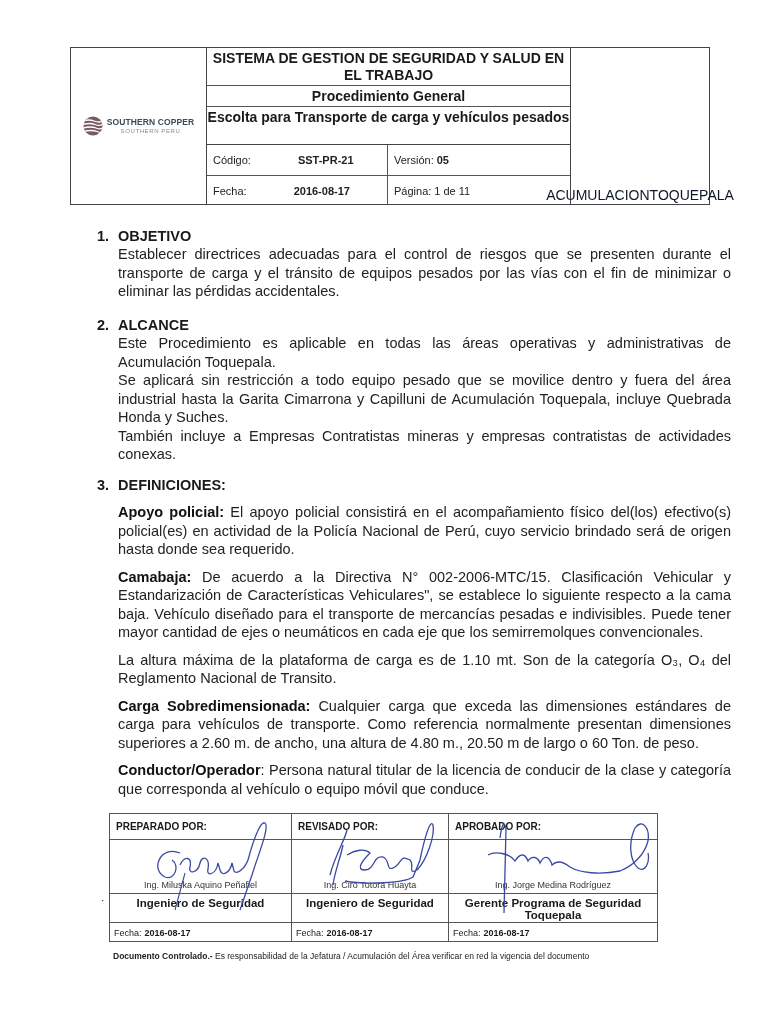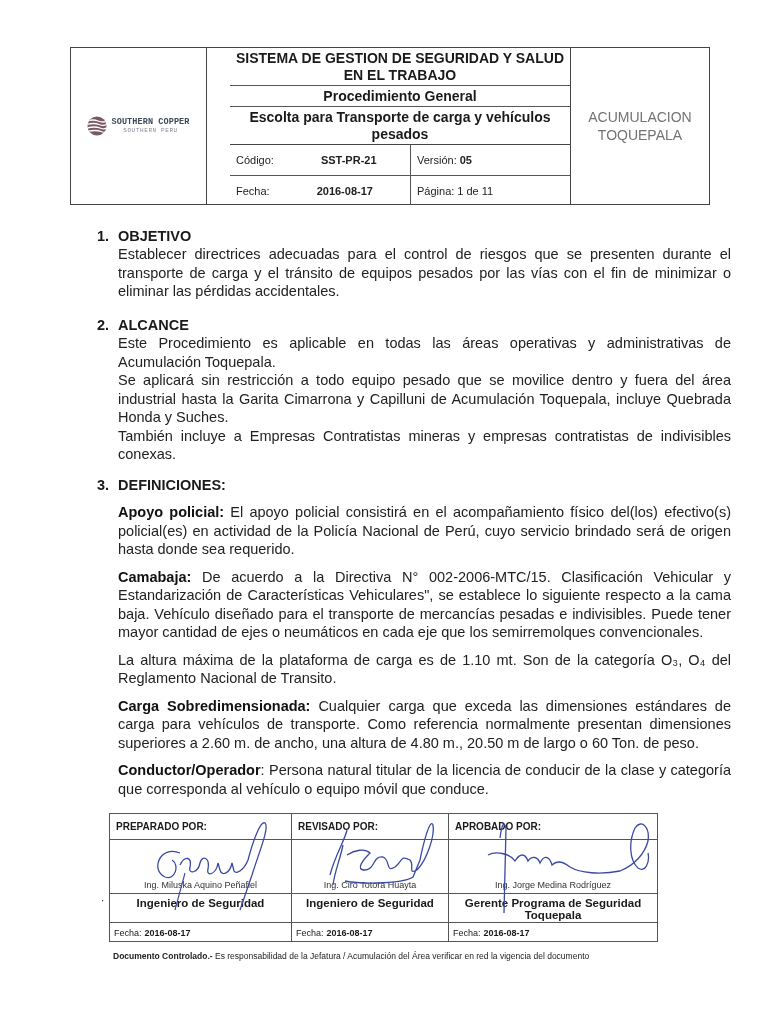--- a/index.html
+++ b/index.html
@@ -10,35 +10,35 @@
   
   .hdr {
     position: absolute; left: 70px; top: 47px; width: 640px; height: 158px;
     border: 1.5px solid #444; box-sizing: border-box;
   }
   .hdr .logo-cell {
     position: absolute; left: 0; top: 0; width: 136px; height: 100%;
     border-right: 1.5px solid #444; box-sizing: border-box;
     display: flex; align-items: center; justify-content: center;
   }
-  .logo { display: flex; align-items: center; gap: 4px; font-family: Liberation Mono, monospace; }
+  .logo { display: flex; align-items: center; gap: 4px; }
   .logo-mark { width: 20px; height: 20px; }
   .logo-text { line-height: 1; }
   .logo-text .l1 { font-size: 8.5px; font-weight: bold; color: #3c4a5a; letter-spacing: 0.1px; }
   .logo-text .l2 { font-size: 6px; color: #8a8a98; letter-spacing: 0.6px; margin-top: 1px; text-align: center; }
   .hdr .mid {
     position: absolute; left: 136px; top: 0; width: 364px; height: 100%;
     border-right: 1.5px solid #444; box-sizing: border-box;
   }
   .hdr .right {
     position: absolute; left: 500px; top: 0; right: 0; height: 100%;
-    display: flex; flex-direction: column; align-items: center; justify-content: center;
-    font-size: 14px; color: #737373; line-height: 18px; text-align: center;
-  }
-  .row { position: absolute; left: 0; right: 0; box-sizing: border-box; border-bottom: 1px solid #555; margin-left: 23px; }
+    display: flex; flex-direction: row; align-items: flex-end; justify-content: center;
+    font-size: 14px; color: #0f172a; line-height: 18px; text-align: center;
+  }
+  .row { position: absolute; left: 0; right: 0; box-sizing: border-box; border-bottom: 1px solid #555; }
   .row.r1 { top: 0; height: 38px; text-align: center; font-weight: bold; font-size: 14px; line-height: 17px; padding-top: 2px; }
   .row.r2 { top: 38px; height: 21px; text-align: center; font-weight: bold; font-size: 14px; line-height: 20px; }
   .row.r3 { top: 59px; height: 38px; text-align: center; font-weight: bold; font-size: 14px; line-height: 17px; padding-top: 2px; border-bottom: 1.5px solid #444; }
   .row.r4 { top: 97px; height: 31px; }
   .row.r5 { top: 128px; height: 29px; border-bottom: none; }
   .cell { position: absolute; top: 0; height: 100%; display: flex; align-items: center; font-size: 11px; padding-left: 6px; box-sizing: border-box; color: #222; }
   .cell.c1 { left: 0; width: 181px; border-right: 1px solid #555; gap: 44px; }
   .cell.c2 { left: 181px; right: 0; }
   .cell b { margin-left: 3px; }
 
@@ -139,21 +139,21 @@
   </div>
   <div class="para">Establecer directrices adecuadas para el control de riesgos que se presenten durante el transporte de carga y el tránsito de equipos pesados por las vías con el fin de minimizar o eliminar las pérdidas  accidentales.</div>
 </div>
 
 <div class="section" style="top:316px">
   <div class="sec-title">
     <span class="num">2.</span><span>ALCANCE</span>
   </div>
   <div class="para">Este Procedimiento es aplicable en todas las áreas operativas y administrativas de Acumulación Toquepala.</div>
   <div class="para">Se aplicará sin restricción a todo equipo pesado que se movilice dentro y fuera del área industrial hasta la Garita Cimarrona y Capilluni de Acumulación Toquepala, incluye Quebrada Honda y Suches.</div>
-  <div class="para">También incluye a Empresas Contratistas mineras  y empresas contratistas de indivisibles conexas.</div>
+  <div class="para">También incluye a Empresas Contratistas mineras  y empresas contratistas de actividades conexas.</div>
 </div>
 
 <div class="section" style="top:476px">
   <div class="sec-title">
     <span class="num">3.</span><span>DEFINICIONES:</span>
   </div>
   <div class="para def">
     <b>Apoyo policial:</b><span> El apoyo policial consistirá en el acompañamiento físico del(los) efectivo(s) policial(es) en actividad de la Policía Nacional de Perú, cuyo servicio brindado será de origen hasta donde sea requerido.</span>
   </div>
   <div class="para def">

